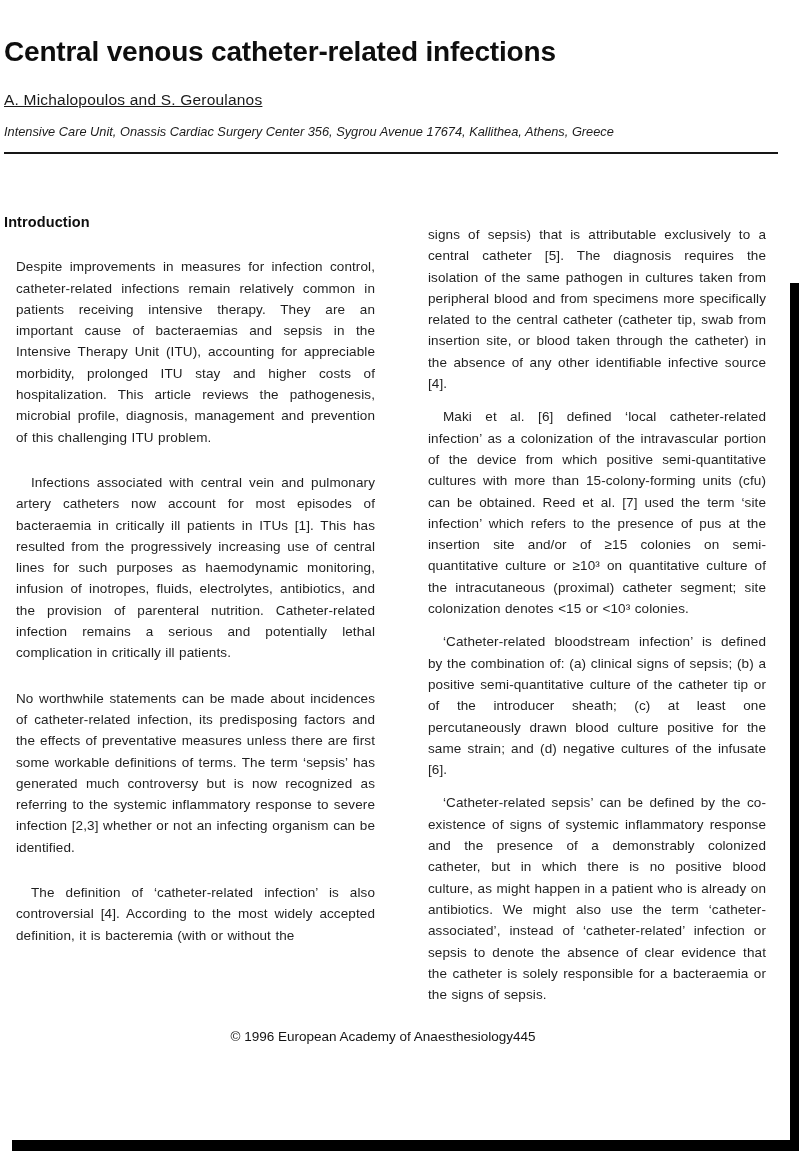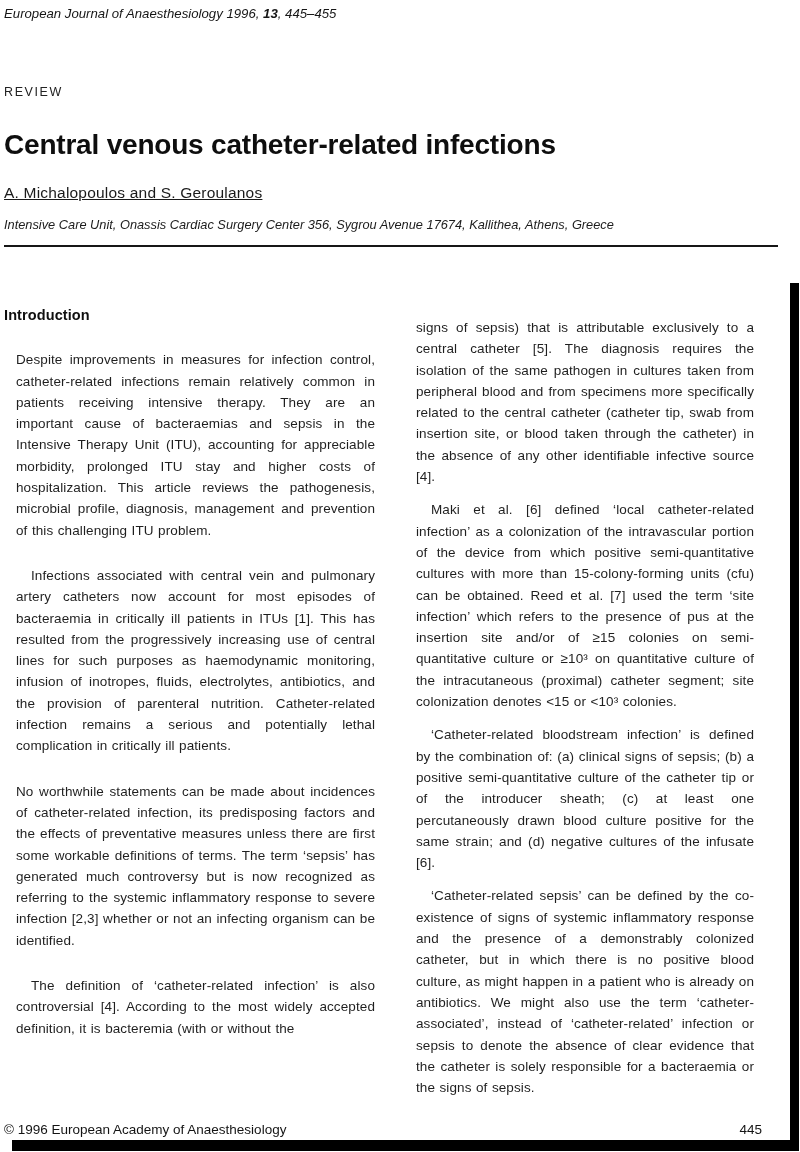--- a/index.html
+++ b/index.html
@@ -19,48 +19,44 @@
   .article-type { margin-top:64px; font-size:12.5px; letter-spacing:1.6px; color:#222; }
 
   .title { margin-top:30px; font-size:28px; line-height:31px; font-weight:bold; color:#0e0e0e; letter-spacing:-0.2px; }
 
   .authors { margin-top:24px; font-size:15.5px; letter-spacing:0.2px; color:#1a1a1a;text-decoration:underline; }
 
   .affiliation { margin-top:15px; font-size:12.8px; font-style:italic; color:#1c1c1c; }
 
   .rule { margin-top:13px; height:2px; background:#161616; }
 
-  .columns { display:flex; gap:17px; margin-top:58px; height:812px; overflow:hidden; }
+  .columns { display:flex; gap:29px; margin-top:58px; height:812px; overflow:hidden; }
   .col { text-align:justify; font-size:13.5px; line-height:21.3px; letter-spacing:0.1px; word-spacing:0.6px; color:#1f1f1f; }
   .col-left { width:383px; display:flex; flex-direction:column; }
   .col-right { width:362px; }
 
   .section-heading { font-size:14.5px; font-weight:bold; color:#0f0f0f; text-align:left; margin-bottom:11px; }
   .section-heading.second { margin-top:22px; }
 
   p.body-para { margin:12px; }
   p.body-para.indent { text-indent:15px; }
 
   .correspondence { margin-top:auto; font-size:13px; text-align:left; letter-spacing:0.1px; padding-top:18px; }
 
-  .footer { display:flex; justify-content:space-between; align-items:baseline; margin-top:5px; font-size:13.5px; color:#141414; padding-right:16px; }
+  .footer { display:flex; justify-content:center; align-items:baseline; margin-top:5px; font-size:13.5px; color:#141414; padding-right:16px; }
 
   .scan-bar-right { position:absolute; top:283px; right:1px; width:9px; height:858px; background:#000; }
   .scan-bar-bottom { position:absolute; left:12px; right:1px; bottom:1px; height:11px; background:#000; }
 </style>
 </head>
 <body>
 
 <div class="page">
 
-  <div class="masthead">
-    <span>European Journal of Anaesthesiology</span><span> 1996, </span><span class="vol">13</span><span>, 445–455</span>
-  </div>
 
-  <div class="article-type">REVIEW</div>
 
   <h1 class="title">Central venous catheter-related infections</h1>
 
   <div class="authors">A. Michalopoulos and S. Geroulanos</div>
 
   <div class="affiliation">Intensive Care Unit, Onassis Cardiac Surgery Center 356, Sygrou Avenue 17674, Kallithea, Athens, Greece</div>
 
   <div class="rule"></div>
 
   <div class="columns">

